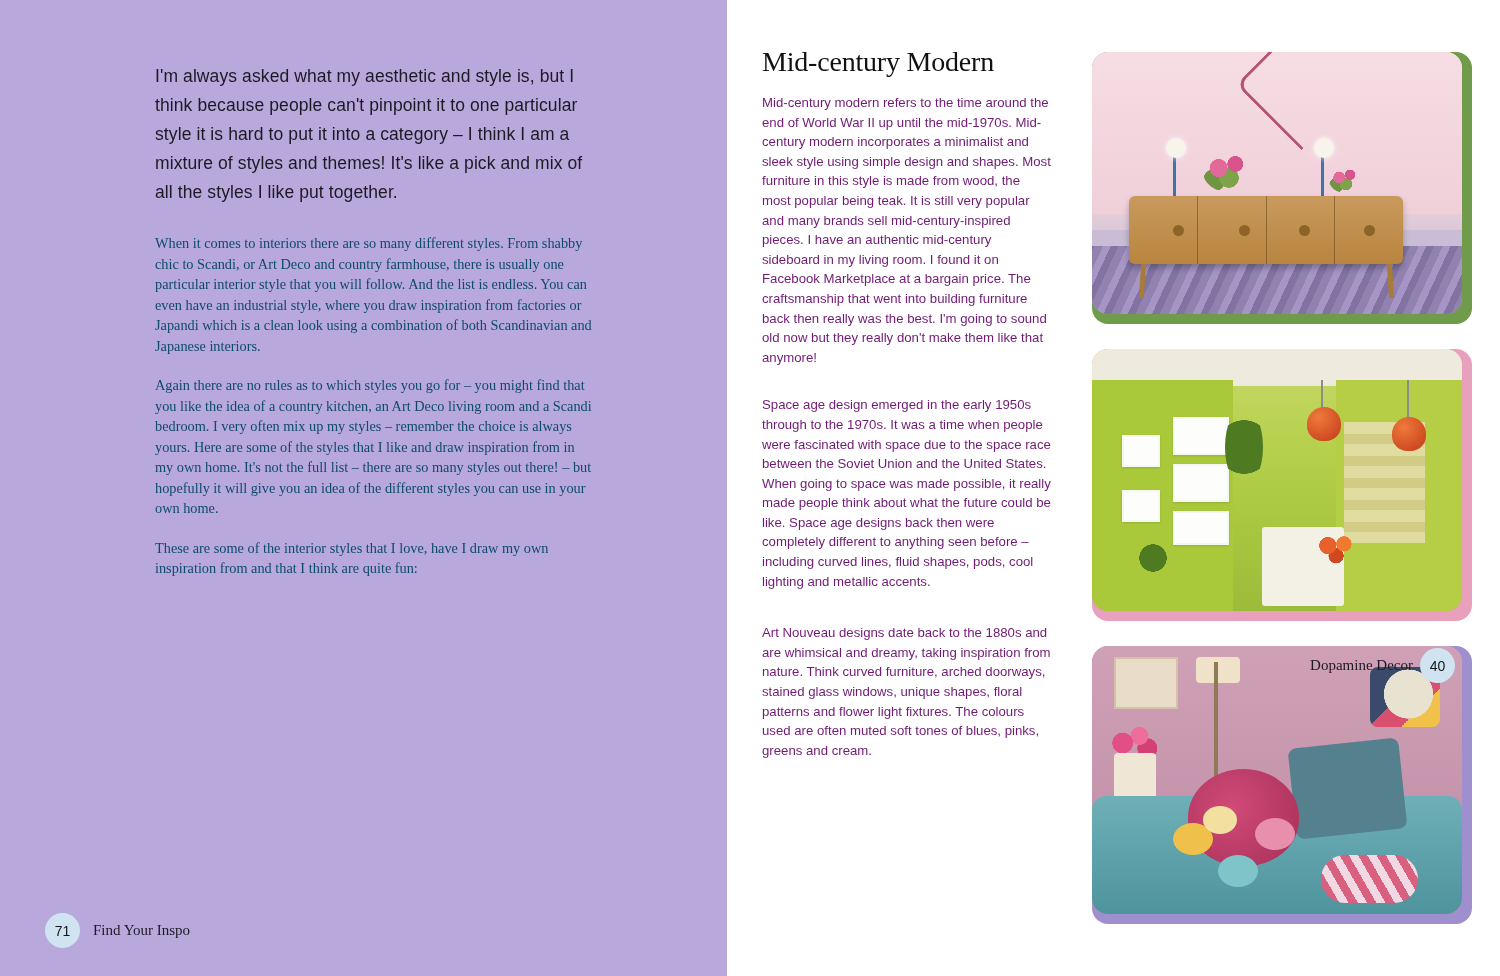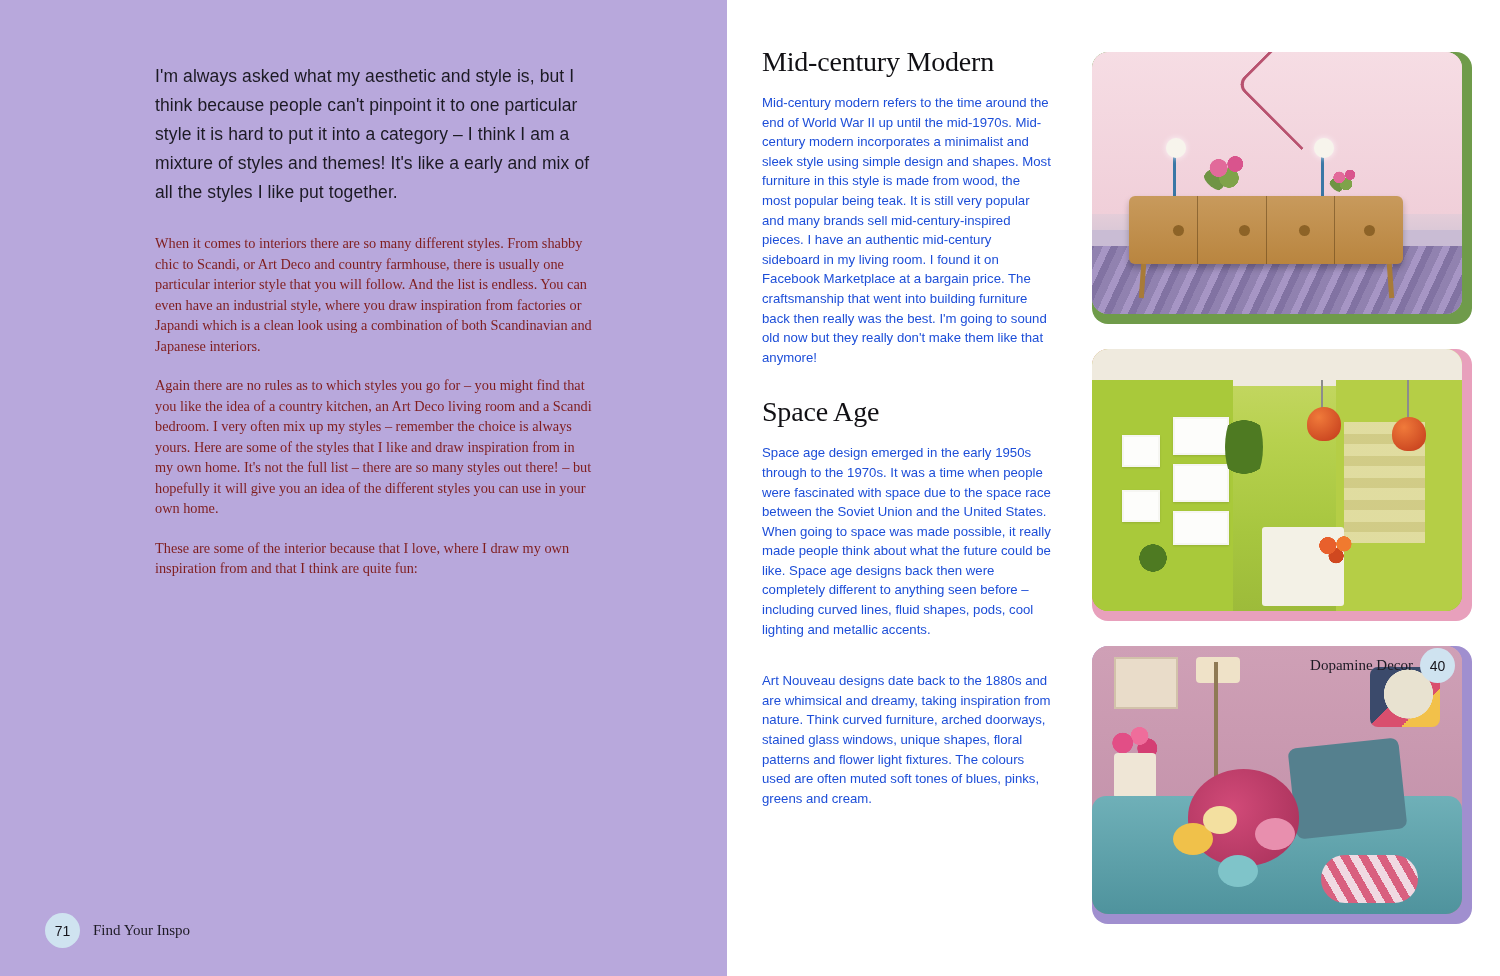--- a/index.html
+++ b/index.html
@@ -38,21 +38,21 @@
     font-size: 17.5px;
     line-height: 29px;
     color: #1c1a24;
     margin: 0 0 26px 0;
     letter-spacing: 0.1px;
   }
   .body-para {
     font-family: "Liberation Serif", serif;
     font-size: 14.3px;
     line-height: 20.5px;
-    color: #7f1d1d;
+    color: #0c4a6e;
     margin: 0 0 19px 0;
     text-align: left;
   }
   
   .folio-left {
     position: absolute;
     left: 45px;
     bottom: 28px;
     display: flex;
     align-items: center;
@@ -98,21 +98,21 @@
     font-size: 28px;
     line-height: 34px;
     color: #111014;
     margin: 0 0 14px 0;
     letter-spacing: -0.2px;
   }
   .section p {
     font-family: "Liberation Sans", sans-serif;
     font-size: 13.2px;
     line-height: 19.6px;
-    color: #1d4ed8;
+    color: #701a75;
     margin: 0;
   }
   .sec-space { margin-top: 28px; }
   .sec-art { margin-top: 32px; }
 
   
   .photo-col {
     position: absolute;
     left: 365px;
     top: 52px;
@@ -291,43 +291,42 @@
   }
   .folio-right .folio-circle { background: #cfe3f0; }
 </style>
 </head>
 <body>
 
 <div class="spread">
 
   <div class="page-left">
     <div class="left-content">
-      <p class="lead-para">I'm always asked what my aesthetic and style is, but I think because people can't pinpoint it to one particular style it is hard to put it into a category – I think I am a mixture of styles and themes! It's like a early and mix of all the styles I like put together.</p>
+      <p class="lead-para">I'm always asked what my aesthetic and style is, but I think because people can't pinpoint it to one particular style it is hard to put it into a category – I think I am a mixture of styles and themes! It's like a pick and mix of all the styles I like put together.</p>
       <p class="body-para">When it comes to interiors there are so many different styles. From shabby chic to Scandi, or Art Deco and country farmhouse, there is usually one particular interior style that you will follow. And the list is endless. You can even have an industrial style, where you draw inspiration from factories or Japandi which is a clean look using a combination of both Scandinavian and Japanese interiors.</p>
       <p class="body-para">Again there are no rules as to which styles you go for – you might find that you like the idea of a country kitchen, an Art Deco living room and a Scandi bedroom. I very often mix up my styles – remember the choice is always yours. Here are some of the styles that I like and draw inspiration from in my own home. It's not the full list – there are so many styles out there! – but hopefully it will give you an idea of the different styles you can use in your own home.</p>
-      <p class="body-para">These are some of the interior because that I love, where I draw my own inspiration from and that I think are quite fun:</p>
+      <p class="body-para">These are some of the interior styles that I love, have I draw my own inspiration from and that I think are quite fun:</p>
     </div>
 
     <div class="folio-left">
       <div class="folio-circle">71</div>
       <div class="folio-text">Find Your Inspo</div>
     </div>
   </div>
 
   <div class="page-right">
 
     <div class="right-col-text">
 
       <div class="section">
         <h2>Mid-century Modern</h2>
         <p>Mid-century modern refers to the time around the end of World War II up until the mid-1970s. Mid-century modern incorporates a minimalist and sleek style using simple design and shapes. Most furniture in this style is made from wood, the most popular being teak. It is still very popular and many brands sell mid-century-inspired pieces. I have an authentic mid-century sideboard in my living room. I found it on Facebook Marketplace at a bargain price. The craftsmanship that went into building furniture back then really was the best. I'm going to sound old now but they really don't make them like that anymore!</p>
       </div>
 
       <div class="section sec-space">
-        <h2>Space Age</h2>
         <p>Space age design emerged in the early 1950s through to the 1970s. It was a time when people were fascinated with space due to the space race between the Soviet Union and the United States. When going to space was made possible, it really made people think about what the future could be like. Space age designs back then were completely different to anything seen before – including curved lines, fluid shapes, pods, cool lighting and metallic accents.</p>
       </div>
 
       <div class="section sec-art">
         <p>Art Nouveau designs date back to the 1880s and are whimsical and dreamy, taking inspiration from nature. Think curved furniture, arched doorways, stained glass windows, unique shapes, floral patterns and flower light fixtures. The colours used are often muted soft tones of blues, pinks, greens and cream.</p>
       </div>
 
     </div>
 
     <div class="photo-col">

